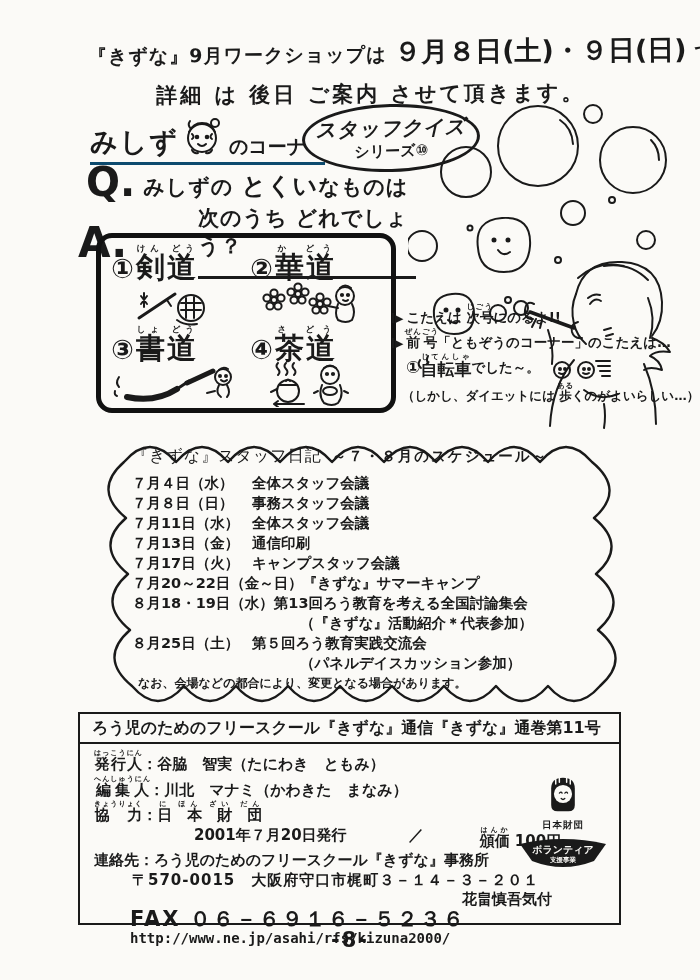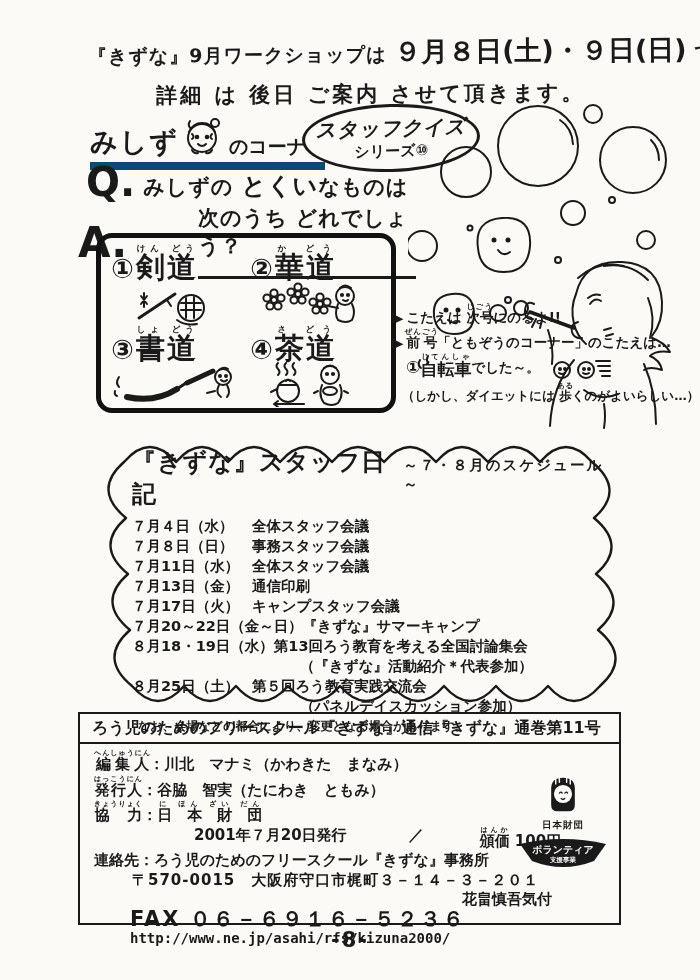--- a/index.html
+++ b/index.html
@@ -13,21 +13,21 @@
   svg *{stroke-linecap:round;stroke-linejoin:round;}
   .sketch{stroke:#1a1a1a;fill:none;stroke-width:2;}
 
   
   .top-note{position:absolute;left:88px;top:34px;width:560px;font-weight:700;transform:rotate(-0.4deg);}
   .top-note .l1{font-size:19px;letter-spacing:1px;white-space:nowrap;}
   .top-note .l1 .dates{font-size:27px;letter-spacing:0;}
   .top-note .l2{font-size:21px;letter-spacing:3px;margin:10px 0 0 68px;}
 
   
-  .corner{position:absolute;left:90px;top:116px;display:flex;align-items:flex-end;border-bottom:8px solid #0c4a6e;padding-bottom:2px;}
+  .corner{position:absolute;left:90px;top:116px;display:flex;align-items:flex-end;border-bottom:3px solid #0c4a6e;padding-bottom:2px;}
   .corner .nm{font-size:27px;font-weight:700;letter-spacing:2px;}
   .corner .sfx{font-size:19px;font-weight:700;margin-left:4px;}
   .quiz-badge{
     position:absolute;left:302px;top:104px;width:172px;height:62px;
     border:3px solid #1a1a1a;border-radius:50%;
     display:flex;flex-direction:column;align-items:center;justify-content:center;
     background:#fbfaf7;transform:rotate(-1.5deg);
   }
   .quiz-badge .b1{font-size:20px;font-weight:800;letter-spacing:1px;font-style:italic;}
   .quiz-badge .b2{font-size:15px;font-weight:700;}
@@ -65,21 +65,21 @@
   .ans-note ruby rt{font-size:7.5px;letter-spacing:1px;}
   .ans-note .big1{font-size:17px;font-weight:800;}
   .ans-note .ln3{margin-left:14px;display:flex;align-items:center;}
   .ans-note .ln4{margin-left:10px;font-size:12.5px;}
 
   
   .cloud-wrap{position:absolute;left:82px;top:422px;width:560px;height:300px;}
   .cloud-wrap svg.cloud{position:absolute;left:0;top:0;}
   .cloud-content{position:absolute;left:50px;top:24px;right:36px;}
   .sch-title-row{display:flex;align-items:baseline;margin-bottom:6px;}
-  .sch-title{font-size:24px;font-weight:700;letter-spacing:1px;}
+  .sch-title{font-size:16px;font-weight:400;letter-spacing:1px;}
   .sch-subtitle{font-size:14.5px;font-weight:700;margin-left:10px;letter-spacing:2px;}
   .sch-row{display:flex;font-size:14.5px;font-weight:700;line-height:20px;white-space:nowrap;}
   .sch-date{min-width:120px;}
   .sch-row.cont{margin-left:168px;}
   .sch-note{font-size:12px;font-weight:700;margin:2px 0 0 6px;}
 
   
   .fbox{position:absolute;left:78px;top:712px;width:543px;height:213px;border:2px solid #1a1a1a;box-sizing:border-box;background:rgba(255,255,255,0);}
   .fbox-header{display:flex;justify-content:space-between;font-size:16px;font-weight:800;padding:4px 24px 3px 12px;border-bottom:2px solid #1a1a1a;white-space:nowrap;}
   .fbox-body{position:relative;padding:5px 12px 4px 14px;font-size:15px;font-weight:700;line-height:19.5px;}
@@ -380,22 +380,22 @@
       <div class="sch-note">なお、会場などの都合により、変更となる場合があります。</div>
     </div>
   </div>
 
   <div class="fbox">
     <div class="fbox-header">
       <span>ろう児のためのフリースクール『きずな』</span>
       <span>通信『きずな』通巻第11号</span>
     </div>
     <div class="fbox-body">
+      <div class="frow"><ruby><span>発行人</span><rt>はっこうにん</rt></ruby><span>：</span><span>谷脇　智実（たにわき　ともみ）</span></div>
       <div class="frow"><ruby><span>編集人</span><rt>へんしゅうにん</rt></ruby><span>：</span><span>川北　マナミ（かわきた　まなみ）</span></div>
-      <div class="frow"><ruby><span>発行人</span><rt>はっこうにん</rt></ruby><span>：</span><span>谷脇　智実（たにわき　ともみ）</span></div>
       <div class="frow"><ruby><span>協　力</span><rt>きょうりょく</rt></ruby><span>：</span><ruby><span>日　本　財　団</span><rt>に ほん ざい だん</rt></ruby></div>
       <div class="frow f-dateline">
           <span>2001年７月20日発行</span>
           <span class="slash">／</span>
           <span><ruby><span>頒価</span><rt>はんか</rt></ruby> <span>100円</span></span>
         </div>
       <div class="frow"><span>連絡先</span><span>：</span><span>ろう児のためのフリースクール『きずな』事務所</span></div>
       <div class="frow f-postal">〒570-0015　大阪府守口市梶町３－１４－３－２０１</div>
       <div class="frow f-careof">花畠慎吾気付</div>
       <div class="frow f-fax">FAX ０６－６９１６－５２３６</div>

